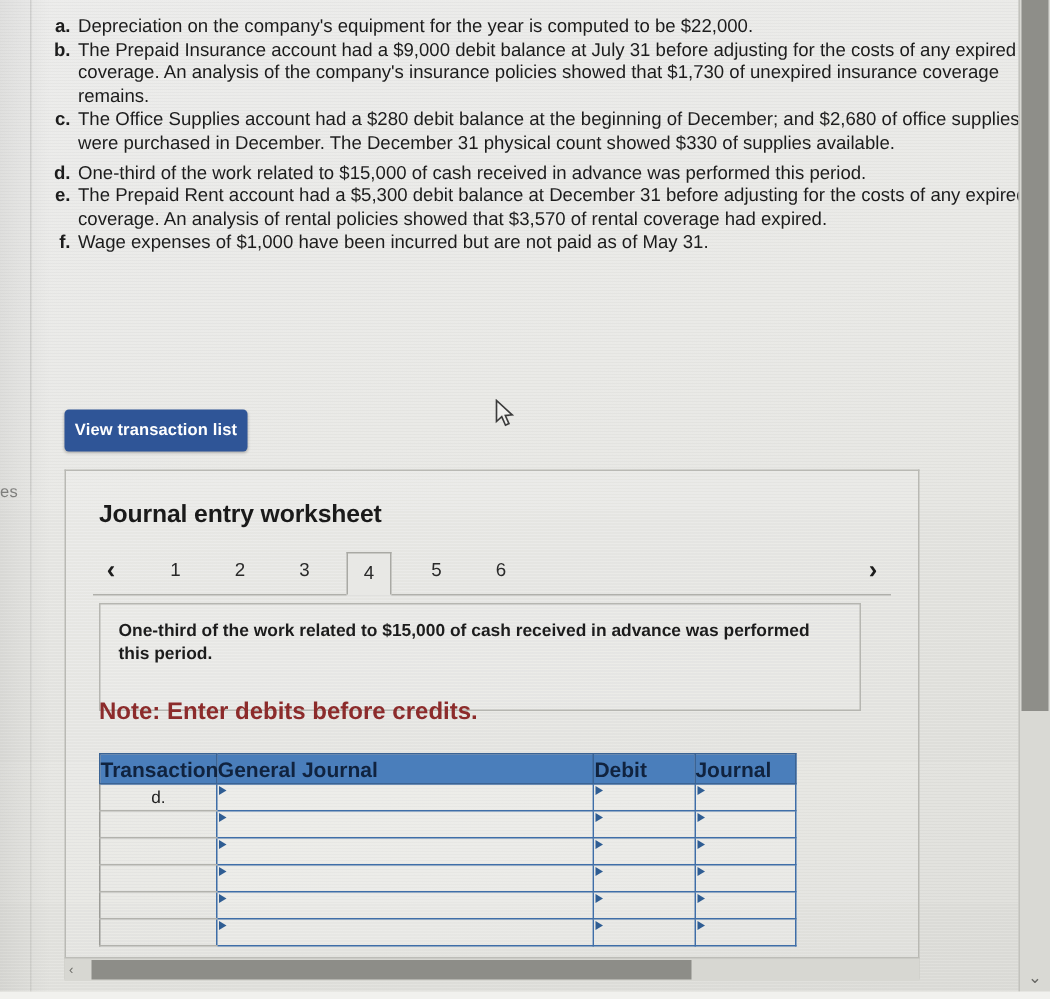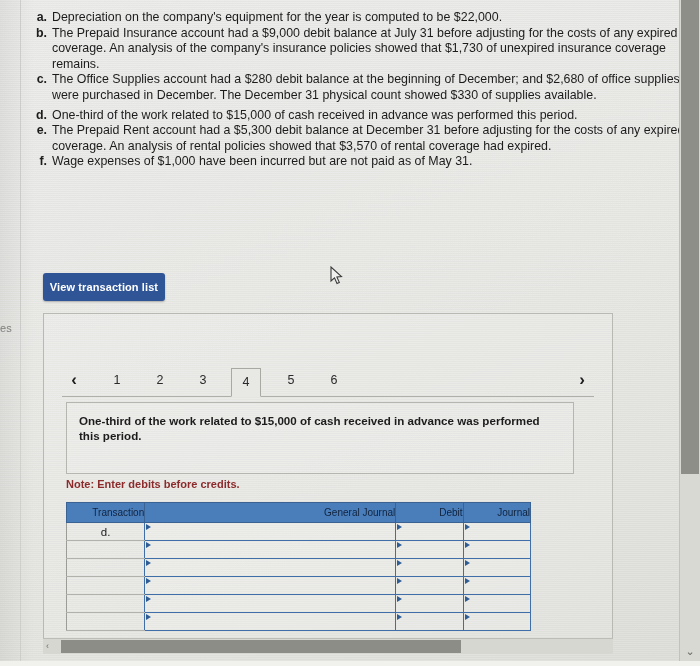--- a/index.html
+++ b/index.html
@@ -211,43 +211,43 @@
     padding: 10px 12px 0 12px;
     font-size: 11.6px;
     line-height: 15px;
     font-weight: bold;
     color: #1c1c1c;
   }
 
   .note {
     position: absolute;
     left: 22px;
-    top: 164px;
-    font-size: 11px;
+    top: 152px;
+    font-size: 16px;
     font-weight: bold;
     color: #8c2b2b;
   }
 
   
   .jtable {
     position: absolute;
     left: 22px;
     top: 188px;
     width: 465px;
     border-collapse: collapse;
     table-layout: fixed;
   }
   .jtable th {
     background: #4a7ebb;
     color: #10233f;
-    font-size: 10px;
-    font-weight: normal;
+    font-size: 14px;
+    font-weight: bold;
     height: 19px;
     border: 1px solid #3a6394;
-    text-align: right;
+    text-align: left;
     padding: 0;
   }
   .jtable td {
     height: 17px;
     border: 1px solid #9c9c97;
     padding: 0;
     background: rgba(255,255,255,0.14);
   }
   .col-trans { width: 72px; }
   .col-gj    { width: 231px; }
@@ -386,20 +386,21 @@
   <button class="vtl-btn">View transaction list</button>
 
   <div class="cursor">
     <svg width="14" height="20" viewBox="0 0 14 20">
       <polygon points="1,1 1,15 4.5,11.8 7,17.5 9.3,16.4 6.9,11 11.5,10.6" fill="#f0f0ee" stroke="#3b3b3b" stroke-width="1.1"></polygon>
     </svg>
   </div>
 
   <div class="worksheet">
 
+    <div class="ws-title">Journal entry worksheet</div>
 
     <div class="pager">
       <div class="pager-baseline"></div>
 
       <div class="chev prev">‹</div>
 
       <div class="ptab" style="left:58px;">1</div>
       <div class="ptab" style="left:101px;">2</div>
       <div class="ptab" style="left:144px;">3</div>
       <div class="ptab active" style="left:187px;">4</div>

